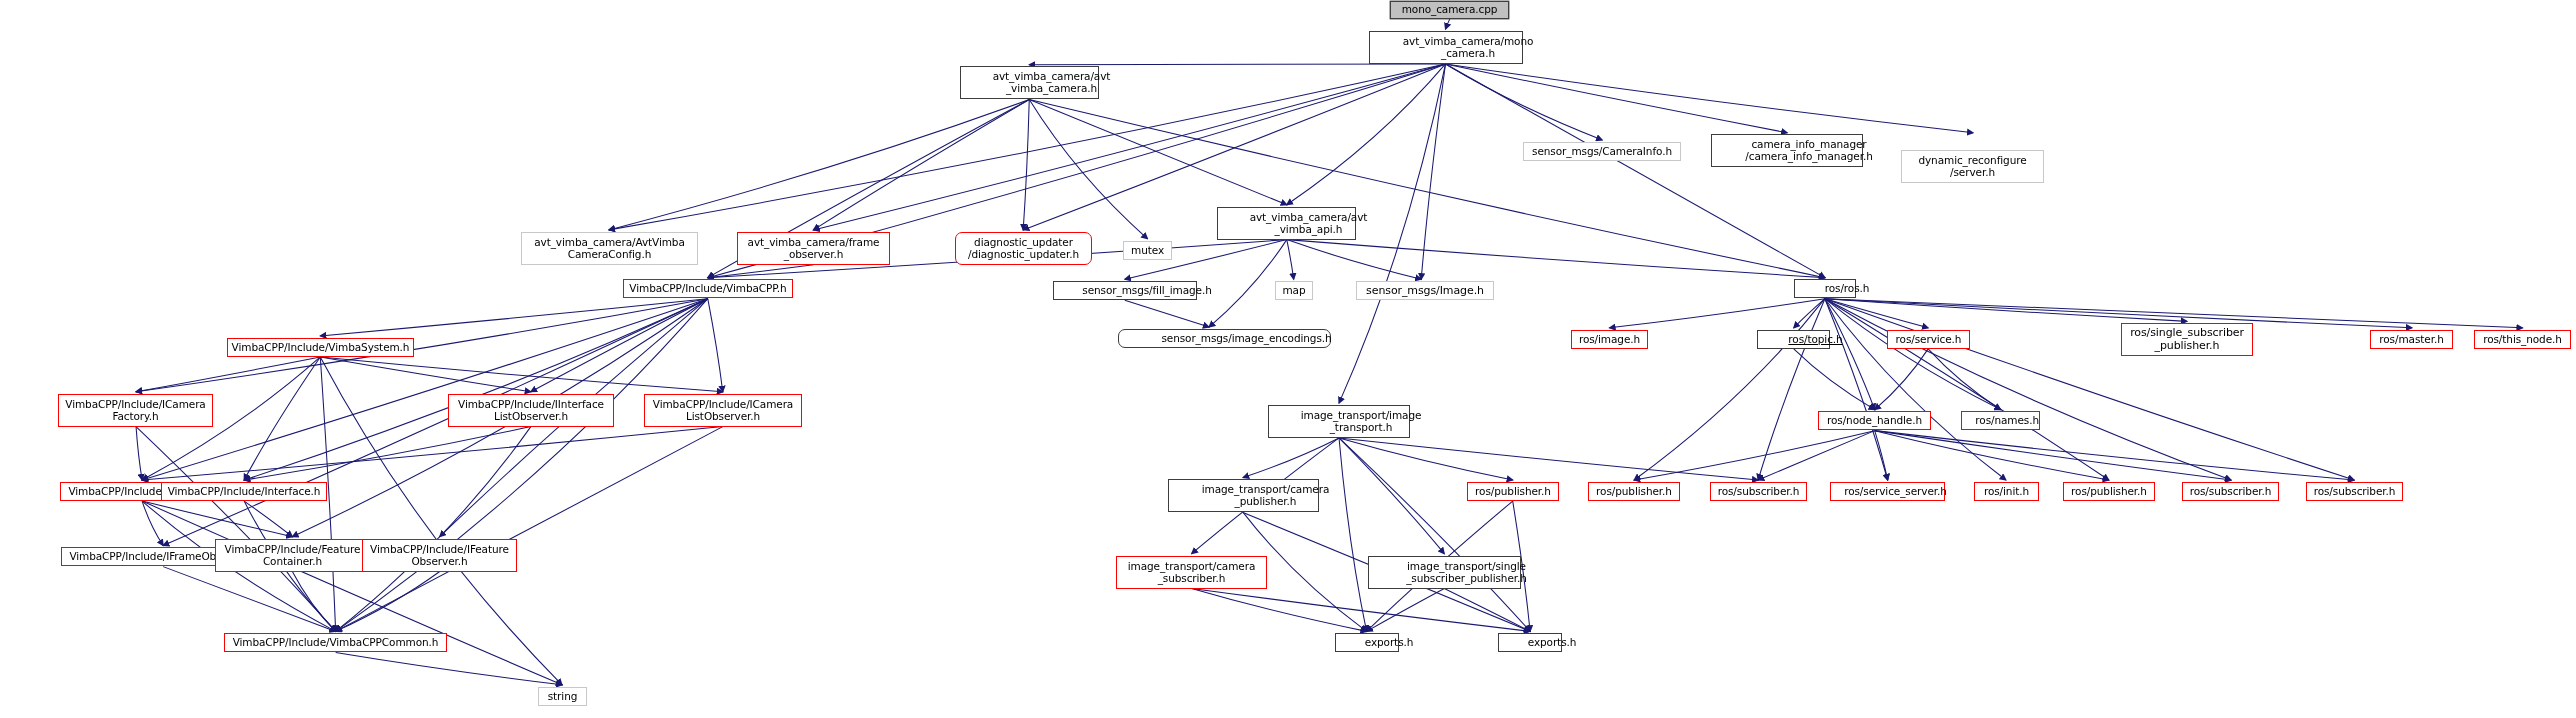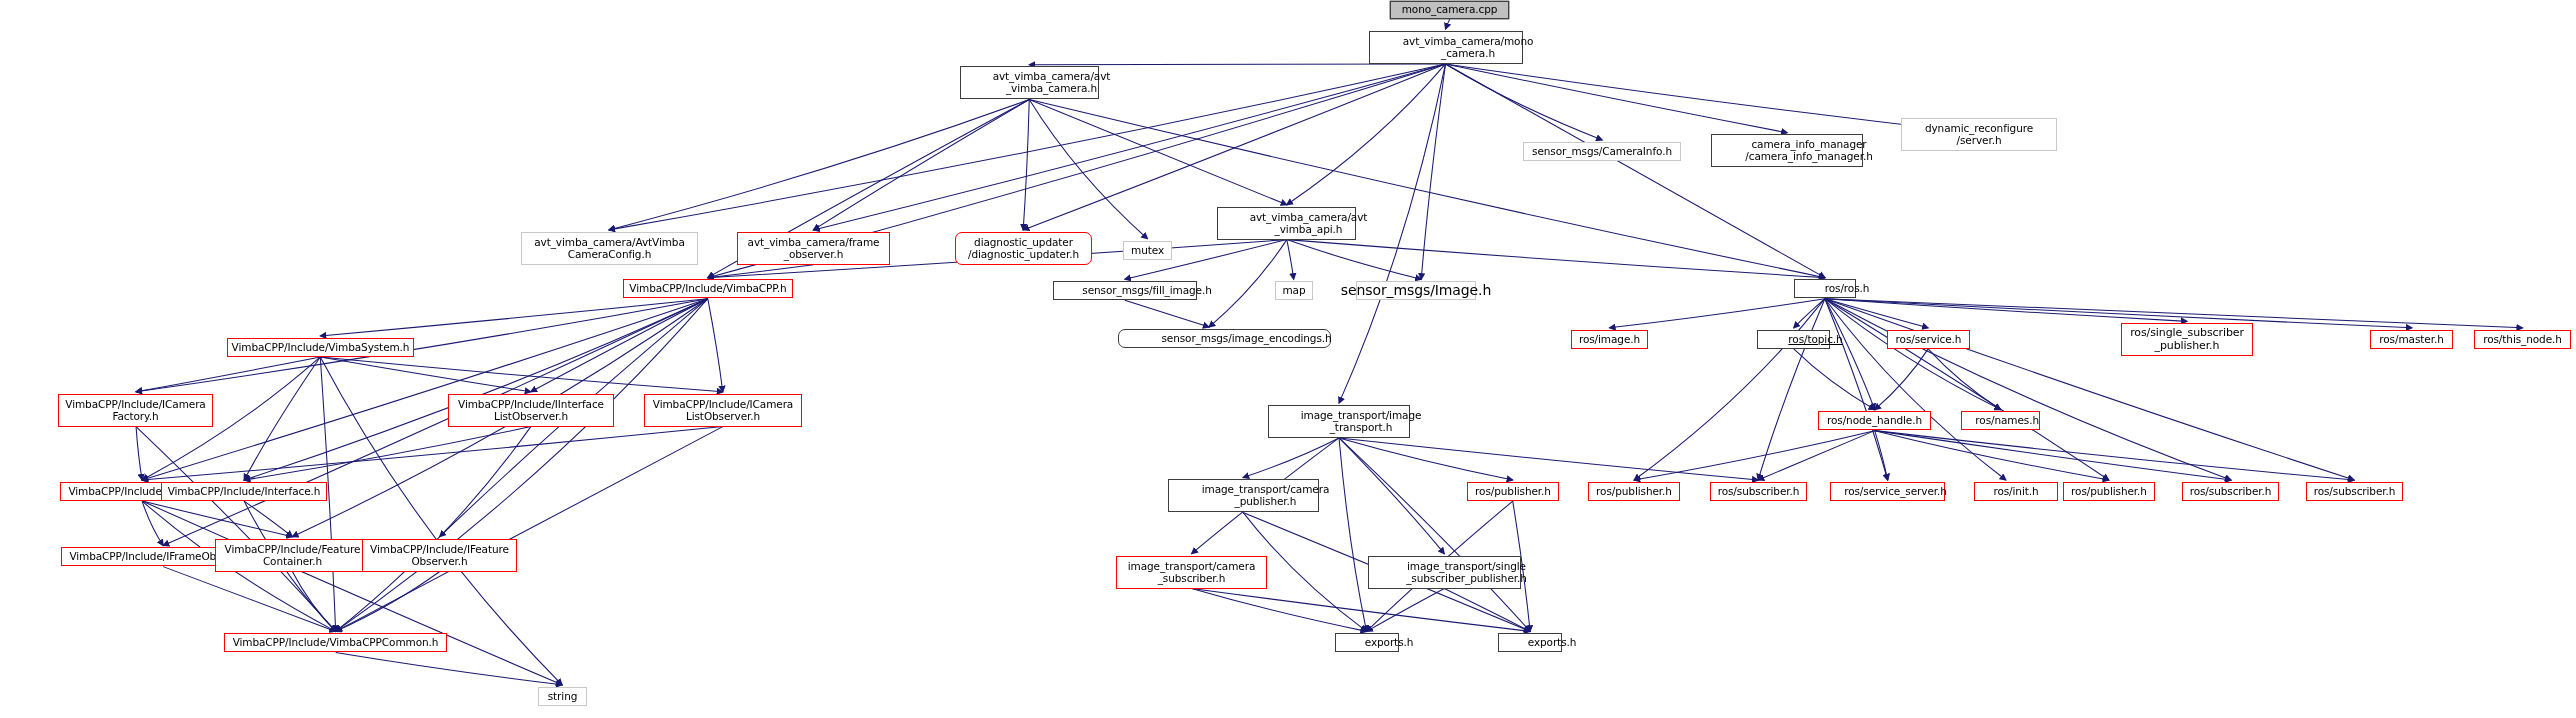--- a/index.html
+++ b/index.html
@@ -166,35 +166,35 @@
   </svg>
   <div id="node-layer">
       <div class="node n-root" style="left: 1390px; top: 0.8px; width: 119px; height: 18px; font-size: 10.5px;"><span>mono_camera.cpp</span></div>
       <div class="node n-dark" style="left: 1369px; top: 31px; width: 154px; height: 33px; font-size: 10.5px;"><span>avt_vimba_camera/mono
 _camera.h</span></div>
       <div class="node n-dark" style="left: 960px; top: 66px; width: 139px; height: 33px; font-size: 10.5px;"><span>avt_vimba_camera/avt
 _vimba_camera.h</span></div>
       <div class="node n-light" style="left: 1523px; top: 142px; width: 158px; height: 19.4px; font-size: 10.5px;"><span>sensor_msgs/CameraInfo.h</span></div>
       <div class="node n-dark" style="left: 1711px; top: 134px; width: 152px; height: 33px; font-size: 10.5px;"><span>camera_info_manager
 /camera_info_manager.h</span></div>
-      <div class="node n-light" style="left: 1901px; top: 118px; width: 156px; height: 33px; font-size: 10.5px;"><span>dynamic_reconfigure
+      <div class="node n-light" style="left: 1901px; top: 150px; width: 143px; height: 33px; font-size: 10.5px;"><span>dynamic_reconfigure
 /server.h</span></div>
       <div class="node n-light" style="left: 521px; top: 232px; width: 177px; height: 33px; font-size: 10.5px;"><span>avt_vimba_camera/AvtVimba
 CameraConfig.h</span></div>
       <div class="node n-red" style="left: 737px; top: 232px; width: 153px; height: 33px; font-size: 10.5px;"><span>avt_vimba_camera/frame
 _observer.h</span></div>
       <div class="node n-red" style="left: 955px; top: 232px; width: 137px; height: 33px; font-size: 10.5px; border-radius: 7px;"><span>diagnostic_updater
 /diagnostic_updater.h</span></div>
       <div class="node n-light" style="left: 1123px; top: 241px; width: 49px; height: 19.4px; font-size: 10.5px;"><span>mutex</span></div>
       <div class="node n-dark" style="left: 1217px; top: 207px; width: 139px; height: 33px; font-size: 10.5px;"><span>avt_vimba_camera/avt
 _vimba_api.h</span></div>
       <div class="node n-red" style="left: 623px; top: 279px; width: 170px; height: 19.4px; font-size: 10.5px;"><span>VimbaCPP/Include/VimbaCPP.h</span></div>
       <div class="node n-dark" style="left: 1053px; top: 281px; width: 144px; height: 19.4px; font-size: 10.5px;"><span>sensor_msgs/fill_image.h</span></div>
       <div class="node n-light" style="left: 1275px; top: 281px; width: 38px; height: 19.4px; font-size: 10.5px;"><span>map</span></div>
-      <div class="node n-light" style="left: 1356px; top: 281px; width: 120px; height: 19.4px; font-size: 14px;"><span>sensor_msgs/Image.h</span></div>
+      <div class="node n-light" style="left: 1356px; top: 281px; width: 138px; height: 19.4px; font-size: 11px;"><span>sensor_msgs/Image.h</span></div>
       <div class="node n-dark" style="left: 1794px; top: 279px; width: 62px; height: 19.4px; font-size: 10.5px;"><span>ros/ros.h</span></div>
       <div class="node n-red" style="left: 227px; top: 338px; width: 187px; height: 19.4px; font-size: 10.5px;"><span>VimbaCPP/Include/VimbaSystem.h</span></div>
       <div class="node n-dark" style="left: 1118px; top: 329px; width: 213px; height: 19.4px; font-size: 10.5px; border-radius: 7px;"><span>sensor_msgs/image_encodings.h</span></div>
       <div class="node n-red" style="left: 1571px; top: 330px; width: 77px; height: 19.4px; font-size: 10.5px;"><span>ros/image.h</span></div>
       <div class="node n-dark" style="left: 1757px; top: 330px; width: 73px; height: 19.4px; font-size: 10.5px; text-decoration: underline;"><span>ros/topic.h</span></div>
       <div class="node n-red" style="left: 1887px; top: 330px; width: 83px; height: 19.4px; font-size: 10.5px;"><span>ros/service.h</span></div>
       <div class="node n-red" style="left: 2121px; top: 323px; width: 132px; height: 33px; font-size: 11px;"><span>ros/single_subscriber
 _publisher.h</span></div>
       <div class="node n-red" style="left: 2370px; top: 330px; width: 83px; height: 19.4px; font-size: 10.5px;"><span>ros/master.h</span></div>
       <div class="node n-red" style="left: 2474px; top: 330px; width: 97px; height: 19.4px; font-size: 10.5px;"><span>ros/this_node.h</span></div>
@@ -209,21 +209,21 @@
       <div class="node n-dark" style="left: 1268px; top: 405px; width: 142px; height: 33px; font-size: 10.5px;"><span>image_transport/image
 _transport.h</span></div>
       <div class="node n-red" style="left: 60px; top: 482px; width: 164px; height: 19.4px; font-size: 10.5px;"><span>VimbaCPP/Include/Camera.h</span></div>
       <div class="node n-red" style="left: 161px; top: 482px; width: 166px; height: 19.4px; font-size: 10.5px;"><span>VimbaCPP/Include/Interface.h</span></div>
       <div class="node n-dark" style="left: 1168px; top: 479px; width: 151px; height: 33px; font-size: 10.5px;"><span>image_transport/camera
 _publisher.h</span></div>
       <div class="node n-red" style="left: 1467px; top: 482px; width: 92px; height: 19.4px; font-size: 10.5px;"><span>ros/publisher.h</span></div>
       <div class="node n-red" style="left: 1588px; top: 482px; width: 92px; height: 19.4px; font-size: 10.5px;"><span>ros/publisher.h</span></div>
       <div class="node n-red" style="left: 1710px; top: 482px; width: 97px; height: 19.4px; font-size: 10.5px;"><span>ros/subscriber.h</span></div>
       <div class="node n-red" style="left: 1830px; top: 482px; width: 115px; height: 19.4px; font-size: 10.5px; padding-left: 16px;"><span>ros/service_server.h</span></div>
-      <div class="node n-red" style="left: 1974px; top: 482px; width: 84px; height: 19.4px; font-size: 10.5px;"><span>ros/init.h</span></div>
+      <div class="node n-red" style="left: 1974px; top: 482px; width: 65px; height: 19.4px; font-size: 10.5px;"><span>ros/init.h</span></div>
       <div class="node n-red" style="left: 2063px; top: 482px; width: 92px; height: 19.4px; font-size: 10.5px;"><span>ros/publisher.h</span></div>
       <div class="node n-red" style="left: 2182px; top: 482px; width: 97px; height: 19.4px; font-size: 10.5px;"><span>ros/subscriber.h</span></div>
       <div class="node n-red" style="left: 2306px; top: 482px; width: 97px; height: 19.4px; font-size: 10.5px;"><span>ros/subscriber.h</span></div>
       <div class="node n-red" style="left: 61px; top: 547px; width: 205px; height: 19.4px; font-size: 10.5px;"><span>VimbaCPP/Include/IFrameObserver.h</span></div>
       <div class="node n-red" style="left: 215px; top: 539px; width: 155px; height: 33px; font-size: 10.5px;"><span>VimbaCPP/Include/Feature
 Container.h</span></div>
       <div class="node n-red" style="left: 362px; top: 539px; width: 155px; height: 33px; font-size: 10.5px;"><span>VimbaCPP/Include/IFeature
 Observer.h</span></div>
       <div class="node n-red" style="left: 1116px; top: 556px; width: 151px; height: 33px; font-size: 10.5px;"><span>image_transport/camera
 _subscriber.h</span></div>

